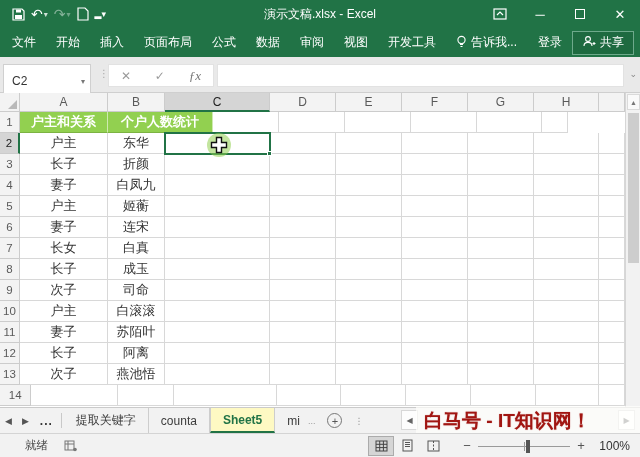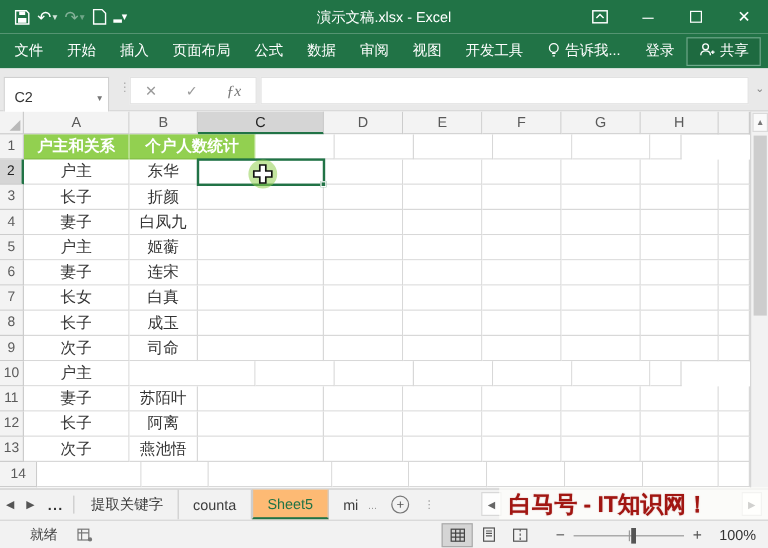--- a/index.html
+++ b/index.html
@@ -75,21 +75,21 @@
          border:1px solid #DADADA;color:#777;font-size:7px;display:flex;align-items:center;justify-content:center;}
   .vs-thumb{position:absolute;left:2px;top:20px;width:11px;height:150px;background:#CDCDCD;}
 
   
   .tabbar{position:absolute;left:0;top:407px;width:640px;height:26px;background:#F2F2F2;
           border-top:1px solid #CACACA;display:flex;align-items:stretch;font-size:12px;color:#444;}
   .nav-ar{display:flex;align-items:center;padding:0 5px;color:#555;font-size:9px;}
   .tab-more{display:flex;align-items:center;padding:0 6px;color:#333;font-weight:bold;letter-spacing:1px;}
   .vsep{width:1px;background:#C9C9C9;margin:5px 2px;}
   .stab{display:flex;align-items:center;padding:0 12px;border-right:1px solid #CDCDCD;color:#3c3c3c;}
-  .stab.active{background:#fdba74;color:var(--green);font-weight:normal;border-bottom:2px solid var(--green);
+  .stab.active{background:#fef9c3;color:var(--green);font-weight:bold;border-bottom:2px solid var(--green);
                border-left:1px solid #CDCDCD;justify-content:center;}
   .stab.cut{padding-right:4px;border-right:none;}
   .addsheet{display:flex;align-items:center;padding:0 8px;color:#555;}
   .addsheet .circ{width:15px;height:15px;border:1px solid #777;border-radius:50%;display:flex;
                   align-items:center;justify-content:center;font-size:11px;color:#555;}
   .tdots{display:flex;align-items:center;color:#999;font-size:9px;padding:0 4px;}
   .hs-btn{position:absolute;width:17px;height:20px;top:410px;background:#FDFDFD;border:1px solid #D8D8D8;
           display:flex;align-items:center;justify-content:center;font-size:8px;color:#666;}
   .watermark-bg{position:absolute;left:416px;top:406px;width:224px;height:27px;
                 background:rgba(255,255,252,.7);}
@@ -331,20 +331,21 @@
         <div class="g-cell" style="width: 66px;"></div>
         <div class="g-cell" style="width: 66px;"></div>
         <div class="g-cell" style="width: 66px;"></div>
         <div class="g-cell" style="width: 66px;"></div>
         <div class="g-cell" style="width: 65px;"></div>
         <div class="g-cell" style="width: 26px;"></div>
       </div>
       <div class="g-row">
         <div class="g-gutter" style="width: 20px;">10</div>
         <div class="g-cell" style="width: 88px;">户主</div>
+        <div class="g-cell" style="width: 57px;">白滚滚</div>
         <div class="g-cell" style="width: 105px;"></div>
         <div class="g-cell" style="width: 66px;"></div>
         <div class="g-cell" style="width: 66px;"></div>
         <div class="g-cell" style="width: 66px;"></div>
         <div class="g-cell" style="width: 66px;"></div>
         <div class="g-cell" style="width: 65px;"></div>
         <div class="g-cell" style="width: 26px;"></div>
       </div>
       <div class="g-row">
         <div class="g-gutter" style="width: 20px;">11</div>

